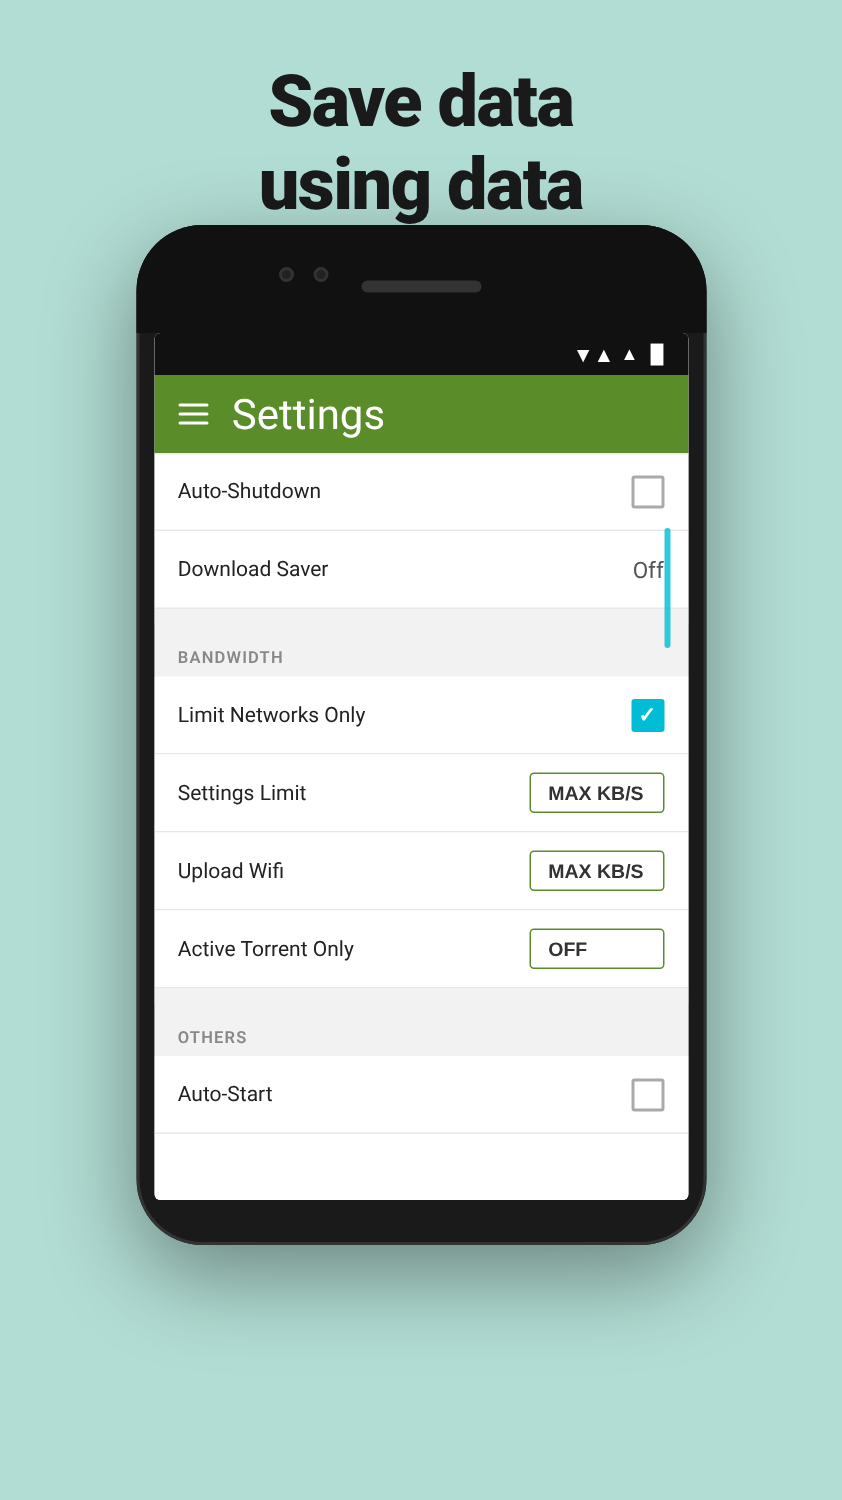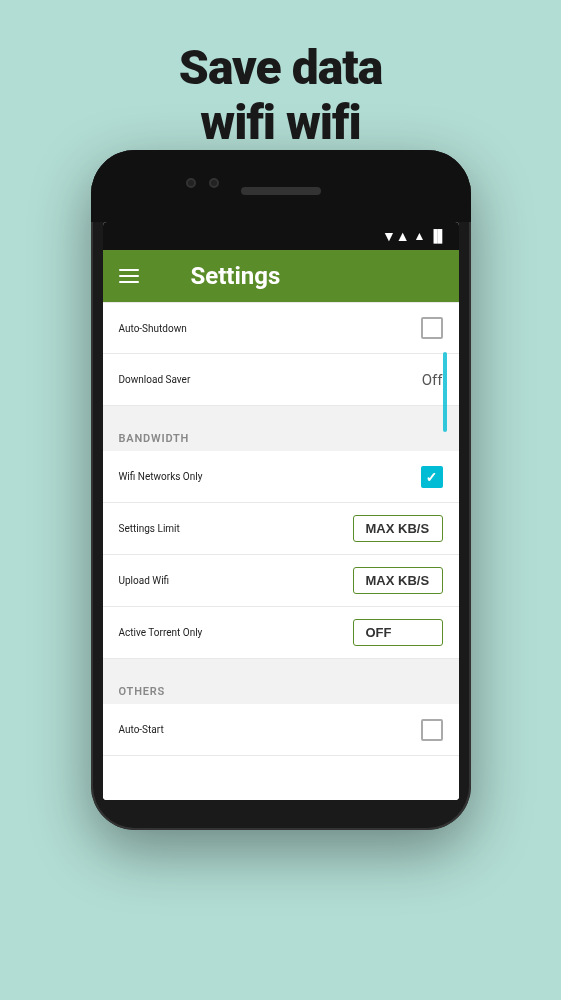--- a/index.html
+++ b/index.html
@@ -140,23 +140,22 @@
     .hamburger-icon span {
       display: block;
       width: 20px;
       height: 2px;
       background: white;
       border-radius: 1px;
     }
 
     .app-bar-title {
       color: white;
-      font-size: 24px;
-      font-weight: 700;
-      margin-left: 36px;
+      font-size: 28px;
+      font-weight: 400;
     }
 
     
     .settings-content {
       background: #f2f2f2;
       flex: 1;
       overflow-y: auto;
     }
 
     .section-header {
@@ -176,21 +175,21 @@
       justify-content: space-between;
       min-height: 52px;
       border-bottom: 1px solid #e8e8e8;
     }
 
     .setting-item:first-of-type {
       border-top: 1px solid #e8e8e8;
     }
 
     .setting-label {
-      font-size: 10px;
+      font-size: 14px;
       color: #222;
     }
 
     .checkbox-empty {
       width: 22px;
       height: 22px;
       border: 2px solid #aaa;
       border-radius: 2px;
       background: white;
     }
@@ -242,21 +241,21 @@
       border-radius: 2px;
       opacity: 0.8;
     }
   </style>
 </head>
 <body>
 
 <div class="hero-text">
   <h1>
     <span>Save data</span><br>
-    <span>wifi wifi</span>
+    <span>using data</span>
   </h1>
 </div>
 
 <div class="phone-wrapper">
   <div class="phone-shell">
 
     <div class="phone-top-bar">
       <div class="phone-speaker"></div>
       <div class="phone-camera-left"></div>
       <div class="phone-camera-right"></div>
@@ -289,21 +288,21 @@
         <div class="setting-item">
           <span class="setting-label">Download Saver</span>
           <span class="value-text">Off</span>
         </div>
 
         <div class="section-divider"></div>
 
         <div class="section-header">BANDWIDTH</div>
 
         <div class="setting-item">
-          <span class="setting-label">Wifi Networks Only</span>
+          <span class="setting-label">Limit Networks Only</span>
           <div class="checkbox-checked">✓</div>
         </div>
         <div class="setting-item">
           <span class="setting-label">Settings Limit</span>
           <button class="outline-button">MAX KB/S</button>
         </div>
         <div class="setting-item">
           <span class="setting-label">Upload Wifi</span>
           <button class="outline-button">MAX KB/S</button>
         </div>

